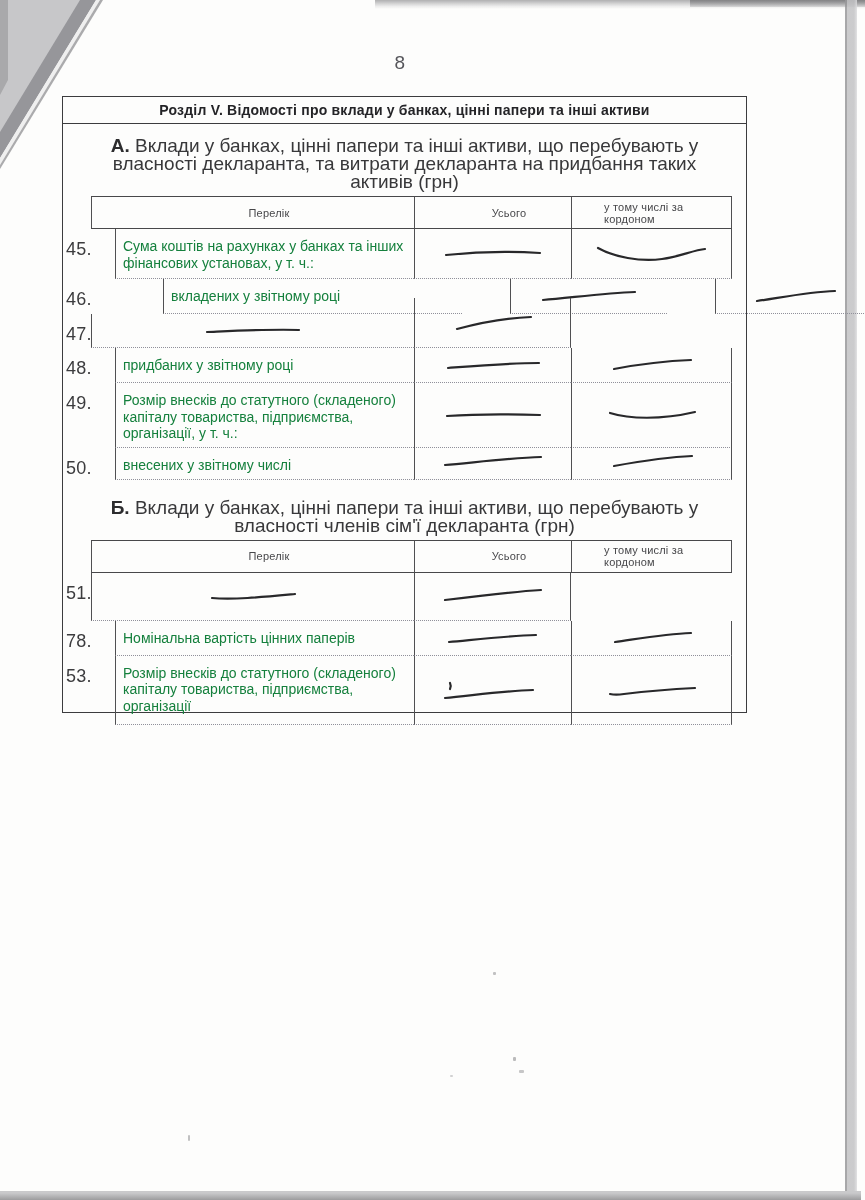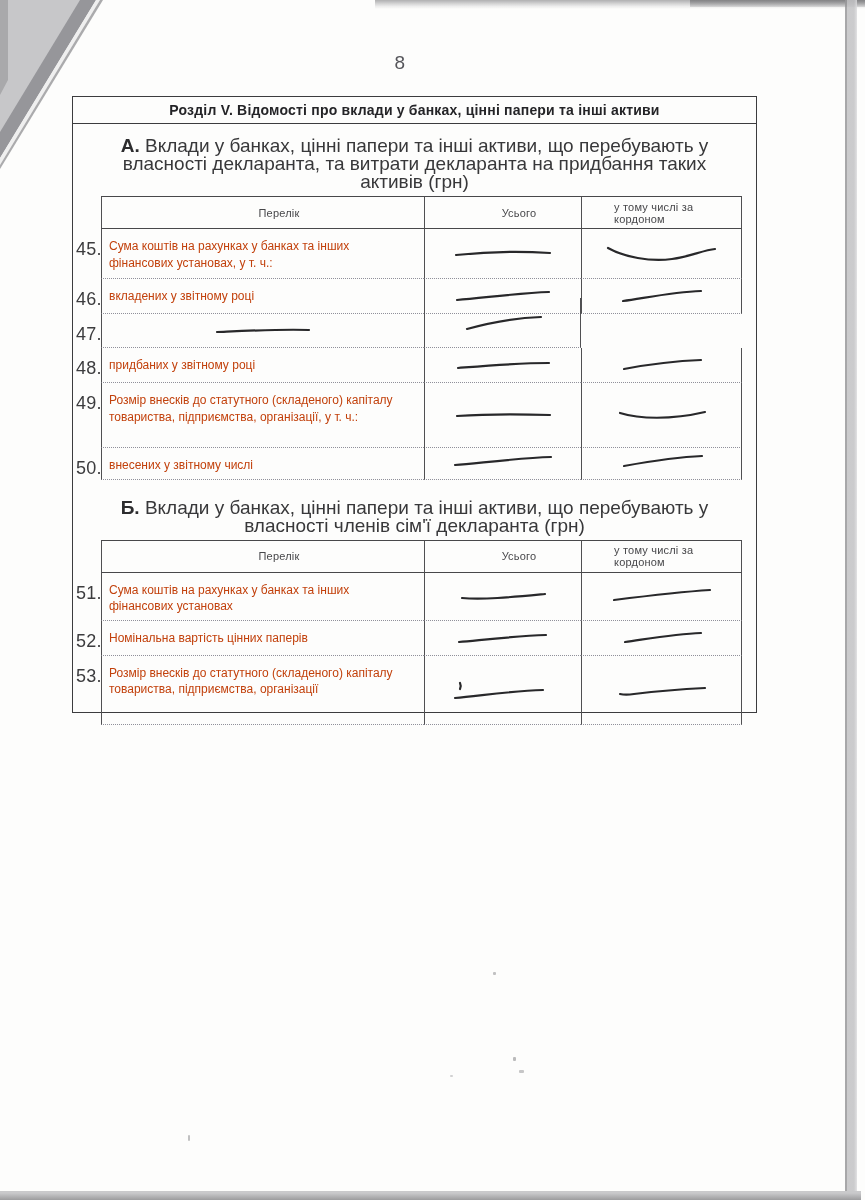--- a/index.html
+++ b/index.html
@@ -39,21 +39,21 @@
   .speck.s5 { left:450px; top:1075px; width:3px; height:2px; opacity:.4; }
 
   
   .page-number {
     position:absolute; left:380px; top:52px; width:40px; text-align:center;
     font-size:19px; color:#55555a; letter-spacing:.5px;
   }
 
   
   .outer-box {
-    position:absolute; left:72px; top:96px; width:685px; height:617px;
+    position:absolute; left:62px; top:96px; width:685px; height:617px;
     border:1.5px solid #3c3c3e; background:transparent;
   }
   .section-title {
     height:27px; line-height:26px; text-align:center;
     border-bottom:1.4px solid #3c3c3e;
     font-weight:bold; font-size:14px; color:#242427; letter-spacing:.2px;
   }
   .sub-heading {
     margin:13px auto 4px auto; max-width:600px; text-align:center;
     font-size:19px; line-height:18px; color:#38383a;
@@ -68,29 +68,30 @@
   .c-label, .c-total, .c-abroad { border-left:1.2px solid #505052; }
   .c-abroad { border-right:1.2px solid #505052; }
   .head .c-label, .head .c-total, .head .c-abroad {
     border-top:1.4px solid #48484a; border-bottom:1.2px solid #48484a;
     display:flex; align-items:center; justify-content:center;
     font-size:11px; color:#47474a; letter-spacing:.2px;padding-left:32px;
   }
   .head { height:33px; }
   .body .c-num { font-size:18px; color:#3c3c3e; padding:10px 0 0 3px; letter-spacing:.3px; }
   .body .c-label {
-    font-size:12px; line-height:16.5px; color:#c2410c;
+    font-size:14px; line-height:16.5px; color:#15803d;
     padding:9px 10px 5px 7px;
+    margin-left:24px;
   }
   .body .c-label, .body .c-total, .body .c-abroad { border-bottom:1px dotted #90909a; }
   .c-total, .c-abroad { display:flex; align-items:center; justify-content:center; }
   .dash-svg { display:block; }
   .dash-svg path { stroke:#28282a; stroke-width:2.2; fill:none; stroke-linecap:round; }
   
-  .rA45 { min-height:50px; } .rA46 { min-height:35px; } .rA47 { min-height:34px; }
+  .rA45 { min-height:50px; } .rA46 { min-height:35px;gap:48px; } .rA47 { min-height:34px; }
   .rA48 { min-height:35px; } .rA49 { min-height:65px; } .rA50 { min-height:28px; }
   .rB51 { min-height:48px; } .rB52 { min-height:35px; } .rB53 { min-height:69px; }
   
   .up-high { margin-top:-16px; }
   .up-a-bit { margin-top:-4px; }
 </style>
 </head>
 <body>
 
 <div class="canvas">
@@ -229,35 +230,34 @@
     <div class="decl-table">
       <div class="t-row head">
         <div class="cell c-num"></div>
         <div class="cell c-label">Перелік</div>
         <div class="cell c-total">Усього</div>
         <div class="cell c-abroad">у тому числі за кордоном</div>
       </div>
 
       <div class="t-row body rB51">
         <div class="cell c-num">51.</div>
-        <div class="cell c-label">Сума коштів на рахунках у банках та інших фінансових установах</div>
         <div class="cell c-total" aria-label="—">
           <svg class="dash-svg" width="96" height="24" viewBox="0 0 96 24">
               <path d="M7 14 C 28 16, 58 13, 90 10"></path>
             </svg>
         </div>
         <div class="cell c-abroad" aria-label="—">
           <svg class="dash-svg" width="108" height="24" viewBox="0 0 108 24">
               <path d="M6 16 C 30 13, 70 8, 102 6"></path>
             </svg>
         </div>
       </div>
 
       <div class="t-row body rB52">
-        <div class="cell c-num">52.</div>
+        <div class="cell c-num">78.</div>
         <div class="cell c-label">Номінальна вартість цінних паперів</div>
         <div class="cell c-total" aria-label="—">
           <svg class="dash-svg" width="98" height="24" viewBox="0 0 98 24">
               <path d="M5 16 C 28 14, 62 10, 92 9"></path>
             </svg>
         </div>
         <div class="cell c-abroad" aria-label="—">
           <svg class="dash-svg" width="90" height="24" viewBox="0 0 90 24">
               <path d="M8 16 C 30 13, 58 8, 84 7"></path>
             </svg>

